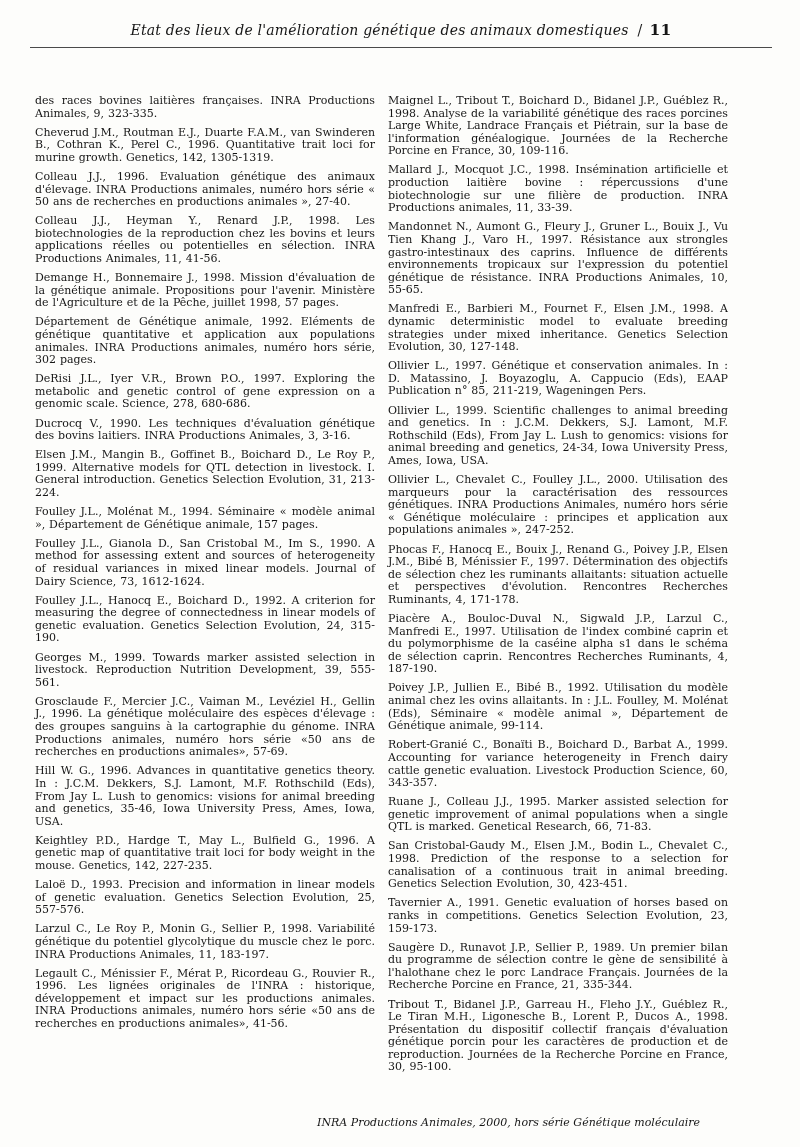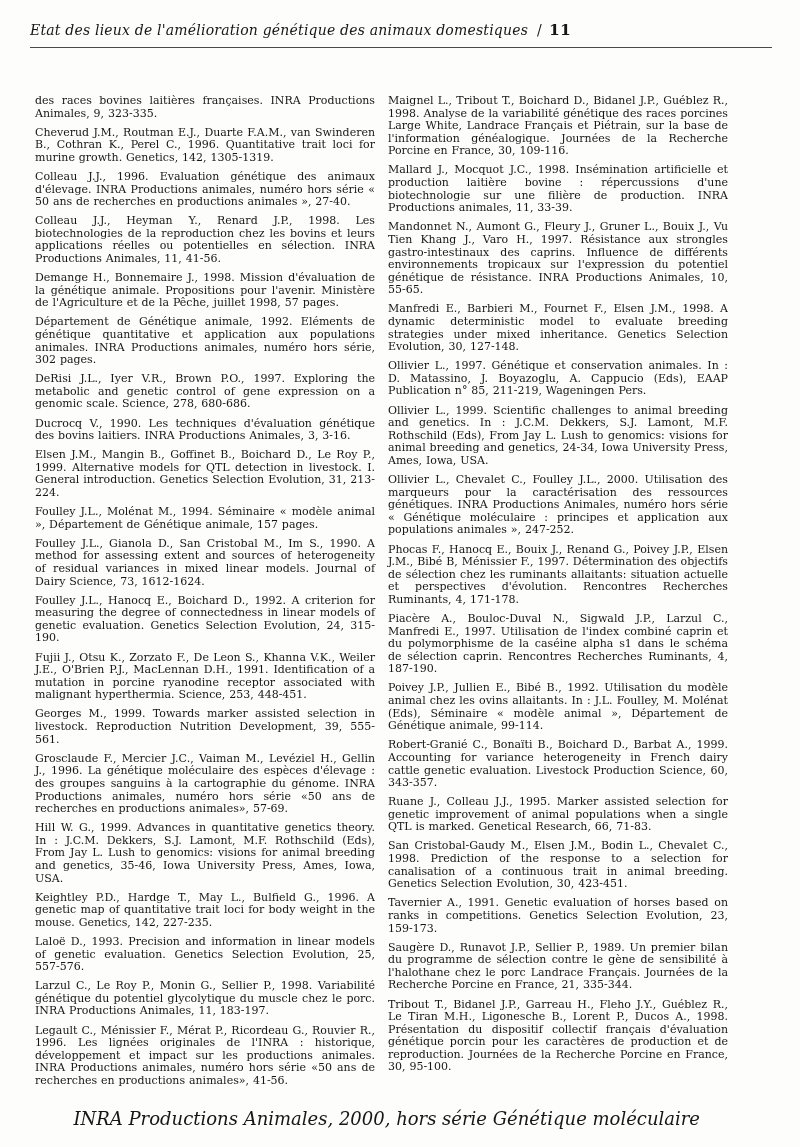--- a/index.html
+++ b/index.html
@@ -8,21 +8,21 @@
     width:800px; height:1147px;
     margin:0 auto;
     background:#fdfdfb;
     color:#161616;
     font-family:"DejaVu Serif", "Liberation Serif", serif;
     overflow:hidden;
   }
   .page-header {
     position:absolute;
     top:20px; left:30px; right:28px;
-    text-align:left;
+    text-align:center;
     font-style:italic;
     font-size:14px;
     letter-spacing:.2px;
     white-space:nowrap;
   }
   .page-header .sep { font-style:normal; padding:0 7px 0 9px; }
   .page-header .page-num { font-style:normal; font-weight:bold; font-size:15.5px; }
   .header-rule {
     position:absolute;
     top:47px; left:30px; right:28px;
@@ -41,21 +41,21 @@
     margin:0 0 6.5px 0;
     font-size:11px;
     line-height:12.6px;
     text-align:justify;
     word-spacing:.4px;
   }
   .page-footer {
     position:absolute;
     right:100px; bottom:18px;
     font-style:italic;
-    font-size:18px;
+    font-size:11px;
     white-space:nowrap;
   }
 </style>
 </head>
 <body>
 
 <div class="page">
 
   <div class="page-header">
     <span class="running-title">Etat des lieux de l'amélioration génétique des animaux domestiques</span><span class="sep">/</span><span class="page-num">11</span>
@@ -70,24 +70,23 @@
         <p class="ref">Colleau J.J., 1996. Evaluation génétique des animaux d'élevage. INRA Productions animales, numéro hors série « 50 ans de recherches en productions animales », 27-40.</p>
         <p class="ref">Colleau J.J., Heyman Y., Renard J.P., 1998. Les biotechnologies de la reproduction chez les bovins et leurs applications réelles ou potentielles en sélection. INRA Productions Animales, 11, 41-56.</p>
         <p class="ref">Demange H., Bonnemaire J., 1998. Mission d'évaluation de la génétique animale. Propositions pour l'avenir. Ministère de l'Agriculture et de la Pêche, juillet 1998, 57 pages.</p>
         <p class="ref">Département de Génétique animale, 1992. Eléments de génétique quantitative et application aux populations animales. INRA Productions animales, numéro hors série, 302 pages.</p>
         <p class="ref">DeRisi J.L., Iyer V.R., Brown P.O., 1997. Exploring the metabolic and genetic control of gene expression on a genomic scale. Science, 278, 680-686.</p>
         <p class="ref">Ducrocq V., 1990. Les techniques d'évaluation génétique des bovins laitiers. INRA Productions Animales, 3, 3-16.</p>
         <p class="ref">Elsen J.M., Mangin B., Goffinet B., Boichard D., Le Roy P., 1999. Alternative models for QTL detection in livestock. I. General introduction. Genetics Selection Evolution, 31, 213-224.</p>
         <p class="ref">Foulley J.L., Molénat M., 1994. Séminaire « modèle animal », Département de Génétique animale, 157 pages.</p>
         <p class="ref">Foulley J.L., Gianola D., San Cristobal M., Im S., 1990. A method for assessing extent and sources of heterogeneity of residual variances in mixed linear models. Journal of Dairy Science, 73, 1612-1624.</p>
         <p class="ref">Foulley J.L., Hanocq E., Boichard D., 1992. A criterion for measuring the degree of connectedness in linear models of genetic evaluation. Genetics Selection Evolution, 24, 315-190.</p>
-        <p class="ref">Fujii J., Otsu K., Zorzato F., De Leon S., Khanna V.K., Weiler J.E., O'Brien P.J., MacLennan D.H., 1991. Identification of a mutation in porcine ryanodine receptor associated with malignant hyperthermia. Science, 253, 448-451.</p>
         <p class="ref">Georges M., 1999. Towards marker assisted selection in livestock. Reproduction Nutrition Development, 39, 555-561.</p>
         <p class="ref">Grosclaude F., Mercier J.C., Vaiman M., Levéziel H., Gellin J., 1996. La génétique moléculaire des espèces d'élevage : des groupes sanguins à la cartographie du génome. INRA Productions animales, numéro hors série «50 ans de recherches en productions animales», 57-69.</p>
-        <p class="ref">Hill W. G., 1999. Advances in quantitative genetics theory. In : J.C.M. Dekkers, S.J. Lamont, M.F. Rothschild (Eds), From Jay L. Lush to genomics: visions for animal breeding and genetics, 35-46, Iowa University Press, Ames, Iowa, USA.</p>
+        <p class="ref">Hill W. G., 1996. Advances in quantitative genetics theory. In : J.C.M. Dekkers, S.J. Lamont, M.F. Rothschild (Eds), From Jay L. Lush to genomics: visions for animal breeding and genetics, 35-46, Iowa University Press, Ames, Iowa, USA.</p>
         <p class="ref">Keightley P.D., Hardge T., May L., Bulfield G., 1996. A genetic map of quantitative trait loci for body weight in the mouse. Genetics, 142, 227-235.</p>
         <p class="ref">Laloë D., 1993. Precision and information in linear models of genetic evaluation. Genetics Selection Evolution, 25, 557-576.</p>
         <p class="ref">Larzul C., Le Roy P., Monin G., Sellier P., 1998. Variabilité génétique du potentiel glycolytique du muscle chez le porc. INRA Productions Animales, 11, 183-197.</p>
         <p class="ref">Legault C., Ménissier F., Mérat P., Ricordeau G., Rouvier R., 1996. Les lignées originales de l'INRA : historique, développement et impact sur les productions animales. INRA Productions animales, numéro hors série «50 ans de recherches en productions animales», 41-56.</p>
       </div>
     <div class="col" id="col-right">
         <p class="ref">Maignel L., Tribout T., Boichard D., Bidanel J.P., Guéblez R., 1998. Analyse de la variabilité génétique des races porcines Large White, Landrace Français et Piétrain, sur la base de l'information généalogique. Journées de la Recherche Porcine en France, 30, 109-116.</p>
         <p class="ref">Mallard J., Mocquot J.C., 1998. Insémination artificielle et production laitière bovine : répercussions d'une biotechnologie sur une filière de production. INRA Productions animales, 11, 33-39.</p>
         <p class="ref">Mandonnet N., Aumont G., Fleury J., Gruner L., Bouix J., Vu Tien Khang J., Varo H., 1997. Résistance aux strongles gastro-intestinaux des caprins. Influence de différents environnements tropicaux sur l'expression du potentiel génétique de résistance. INRA Productions Animales, 10, 55-65.</p>
         <p class="ref">Manfredi E., Barbieri M., Fournet F., Elsen J.M., 1998. A dynamic deterministic model to evaluate breeding strategies under mixed inheritance. Genetics Selection Evolution, 30, 127-148.</p>

